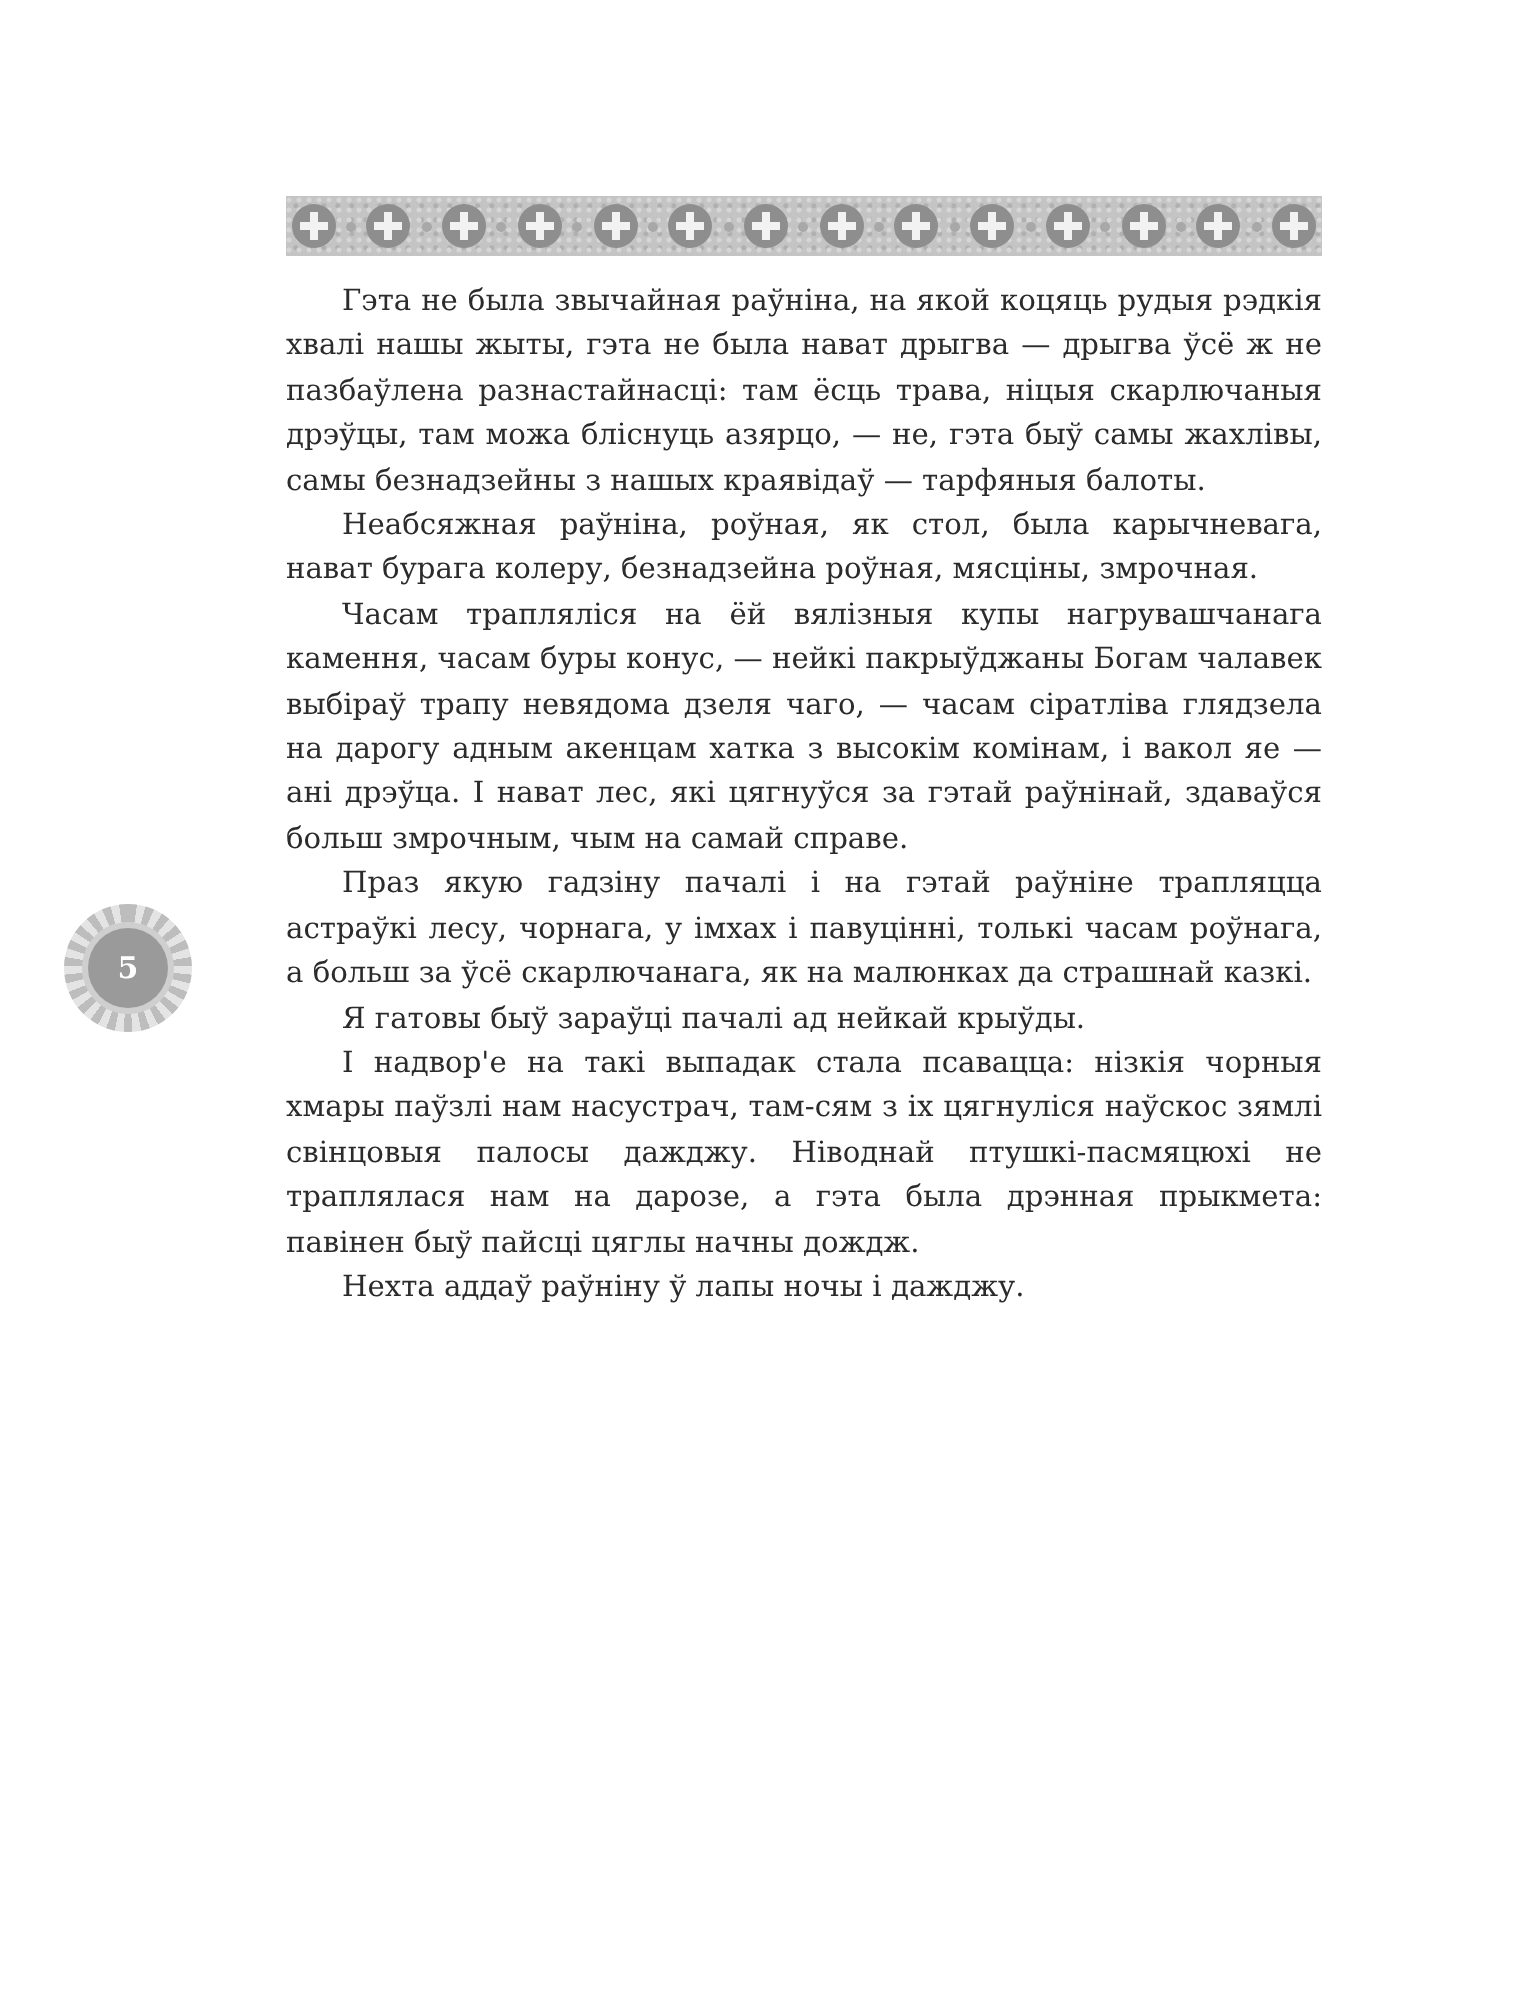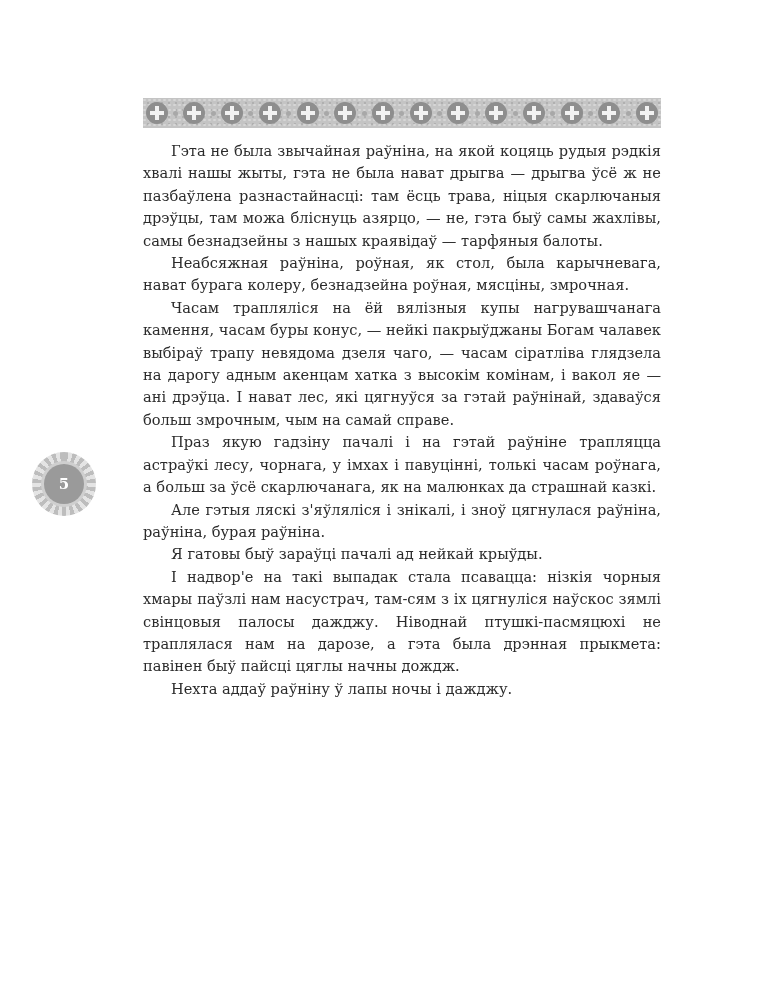--- a/index.html
+++ b/index.html
@@ -81,18 +81,17 @@
 
 <div class="page-badge">
   <div class="page-badge-inner">5</div>
 </div>
 
 <div class="text">
   <p>Гэта не была звычайная раўніна, на якой коцяць рудыя рэдкія хвалі нашы жыты, гэта не была нават дрыгва — дрыгва ўсё ж не пазбаўлена разнастайнасці: там ёсць трава, ніцыя скарлючаныя дрэўцы, там можа бліснуць азярцо, — не, гэта быў самы жахлівы, самы безнадзейны з нашых краявідаў — тарфяныя балоты.</p>
   <p>Неабсяжная раўніна, роўная, як стол, была карычневага, нават бурага колеру, безнадзейна роўная, мясціны, змрочная.</p>
   <p>Часам трапляліся на ёй вялізныя купы нагрувашчанага камення, часам буры конус, — нейкі пакрыўджаны Богам чалавек выбіраў трапу невядома дзеля чаго, — часам сіратліва глядзела на дарогу адным акенцам хатка з высокім комінам, і вакол яе — ані дрэўца. І нават лес, які цягнуўся за гэтай раўнінай, здаваўся больш змрочным, чым на самай справе.</p>
   <p>Праз якую гадзіну пачалі і на гэтай раўніне трапляцца астраўкі лесу, чорнага, у імхах і павуцінні, толькі часам роўнага, а больш за ўсё скарлючанага, як на малюнках да страшнай казкі.</p>
-  <p>Але гэтыя ляскі з'яўляліся і знікалі, і зноў цягнулася раўніна, раўніна, бурая раўніна.</p>
   <p>Я гатовы быў зараўці пачалі ад нейкай крыўды.</p>
   <p>І надвор'е на такі выпадак стала псавацца: нізкія чорныя хмары паўзлі нам насустрач, там-сям з іх цягнуліся наўскос зямлі свінцовыя палосы дажджу. Ніводнай птушкі-пасмяцюхі не траплялася нам на дарозе, а гэта была дрэнная прыкмета: павінен быў пайсці цяглы начны дождж.</p>
   <p>Нехта аддаў раўніну ў лапы ночы і дажджу.</p>
 
 </div>
 
 </body></html>

